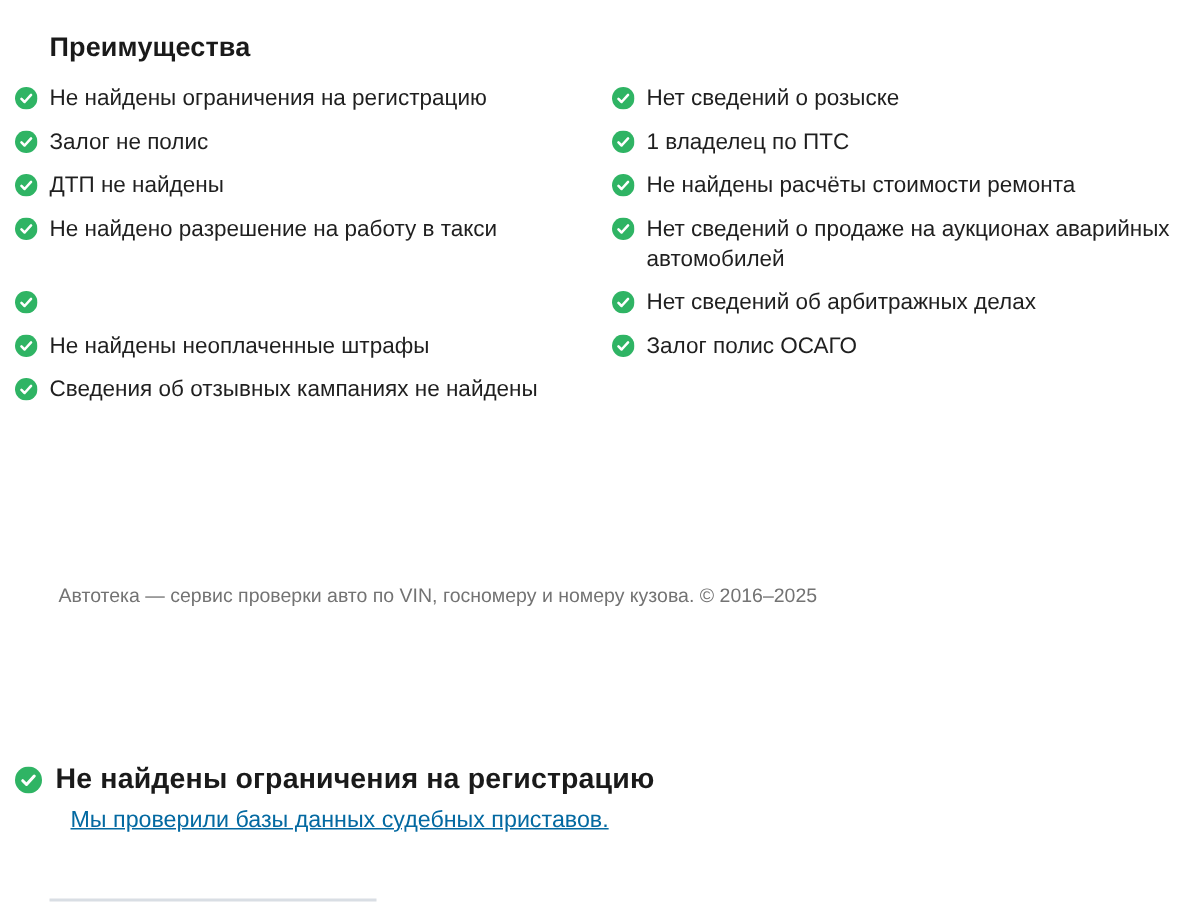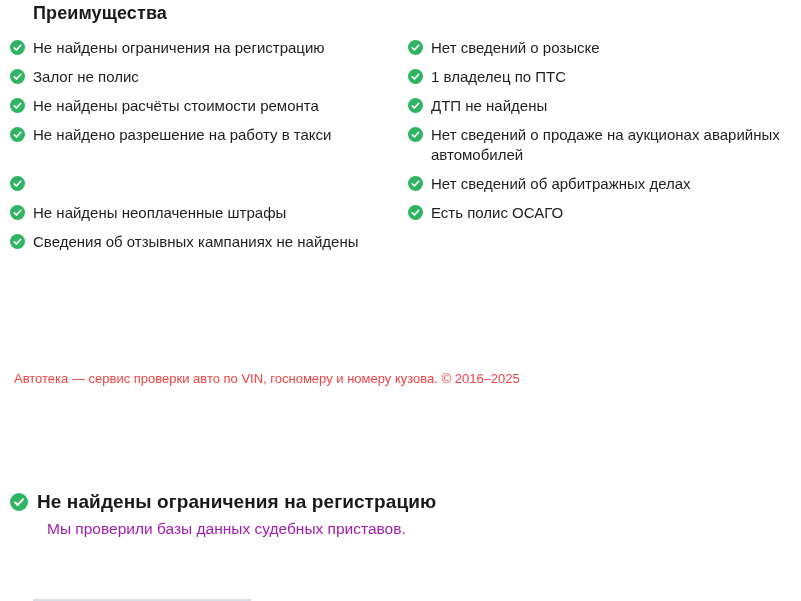--- a/index.html
+++ b/index.html
@@ -4,21 +4,21 @@
 <style>
   * { margin: 0; padding: 0; box-sizing: border-box; }
   html, body { background: #ffffff; }
   body {
     width: 801px; height: 601px;
     overflow: hidden; position: relative;
     font-family: "Liberation Sans", "DejaVu Sans", sans-serif;
     color: #1f1f1f;
     -webkit-font-smoothing: antialiased;
   }
-  .page { padding-top: 3px; position: relative; height: 100%; }
+  .page { padding-top: 21px; position: relative; height: 100%; }
 
   .section-title {
     margin-left: 33px;
     font-size: 18px;
     font-weight: 700;
     line-height: 21px;
     color: #1a1a1a;
     letter-spacing: .1px;
   }
 
@@ -41,24 +41,24 @@
     color: #2fb464;
   }
   .adv-item .label {
     font-size: 15px;
     line-height: 20px;
     white-space: pre-line;
     color: #1f1f1f;
   }
 
   .footer-note {
-    margin: 119px 0 0 14px;
+    margin: 119px 0 0 39px;
     font-size: 13px;
     line-height: 16px;
-    color: #ef4444;
+    color: #737373;
   }
 
   .detail-section { margin: 103px 0 0 10px; }
   .detail-header {
     display: flex;
     align-items: flex-start;
     gap: 9px;
   }
   .detail-header .check-wrap {
     flex: 0 0 auto;
@@ -70,21 +70,22 @@
     font-size: 19px;
     font-weight: 700;
     line-height: 24px;
     color: #1a1a1a;
     letter-spacing: .1px;
   }
   .detail-desc {
     margin: 5px 0 0 37px;
     font-size: 15.5px;
     line-height: 20px;
-    color: #a21caf;
+    color: #0369a1;
+    text-decoration: underline;
   }
 
   .cutoff-line {
     position: absolute;
     left: 33px; bottom: 0;
     width: 218px; height: 2px;
     background: #d9dee4;
   }
 
   svg.check-svg { display: block; width: 100%; height: 100%; }
@@ -136,30 +137,30 @@
       <span class="label">1 владелец по ПТС</span>
     </div>
 
     <div class="adv-item">
       <span class="check-wrap">
           <svg class="check-svg" viewBox="0 0 15 15">
             <circle cx="7.5" cy="7.5" r="7.5" fill="currentColor"></circle>
             <path d="M4.3 7.9l2.1 2.1 4.3-4.7" stroke="#fff" stroke-width="1.7" fill="none" stroke-linecap="round" stroke-linejoin="round"></path>
           </svg>
         </span>
+      <span class="label">ДТП не найдены</span>
+    </div>
+    <div class="adv-item">
+      <span class="check-wrap">
+          <svg class="check-svg" viewBox="0 0 15 15">
+            <circle cx="7.5" cy="7.5" r="7.5" fill="currentColor"></circle>
+            <path d="M4.3 7.9l2.1 2.1 4.3-4.7" stroke="#fff" stroke-width="1.7" fill="none" stroke-linecap="round" stroke-linejoin="round"></path>
+          </svg>
+        </span>
       <span class="label">Не найдены расчёты стоимости ремонта</span>
-    </div>
-    <div class="adv-item">
-      <span class="check-wrap">
-          <svg class="check-svg" viewBox="0 0 15 15">
-            <circle cx="7.5" cy="7.5" r="7.5" fill="currentColor"></circle>
-            <path d="M4.3 7.9l2.1 2.1 4.3-4.7" stroke="#fff" stroke-width="1.7" fill="none" stroke-linecap="round" stroke-linejoin="round"></path>
-          </svg>
-        </span>
-      <span class="label">ДТП не найдены</span>
     </div>
 
     <div class="adv-item">
       <span class="check-wrap">
           <svg class="check-svg" viewBox="0 0 15 15">
             <circle cx="7.5" cy="7.5" r="7.5" fill="currentColor"></circle>
             <path d="M4.3 7.9l2.1 2.1 4.3-4.7" stroke="#fff" stroke-width="1.7" fill="none" stroke-linecap="round" stroke-linejoin="round"></path>
           </svg>
         </span>
       <span class="label">Не найдено разрешение на работу в такси</span>
@@ -203,21 +204,21 @@
         </span>
       <span class="label">Не найдены неоплаченные штрафы</span>
     </div>
     <div class="adv-item">
       <span class="check-wrap">
           <svg class="check-svg" viewBox="0 0 15 15">
             <circle cx="7.5" cy="7.5" r="7.5" fill="currentColor"></circle>
             <path d="M4.3 7.9l2.1 2.1 4.3-4.7" stroke="#fff" stroke-width="1.7" fill="none" stroke-linecap="round" stroke-linejoin="round"></path>
           </svg>
         </span>
-      <span class="label">Есть полис ОСАГО</span>
+      <span class="label">Залог полис ОСАГО</span>
     </div>
 
     <div class="adv-item">
       <span class="check-wrap">
           <svg class="check-svg" viewBox="0 0 15 15">
             <circle cx="7.5" cy="7.5" r="7.5" fill="currentColor"></circle>
             <path d="M4.3 7.9l2.1 2.1 4.3-4.7" stroke="#fff" stroke-width="1.7" fill="none" stroke-linecap="round" stroke-linejoin="round"></path>
           </svg>
         </span>
       <span class="label">Сведения об отзывных кампаниях не найдены</span>

